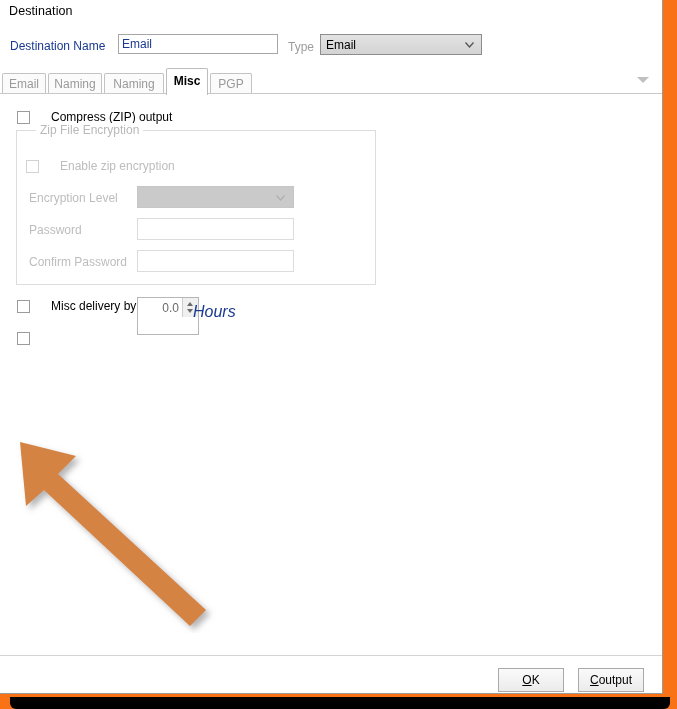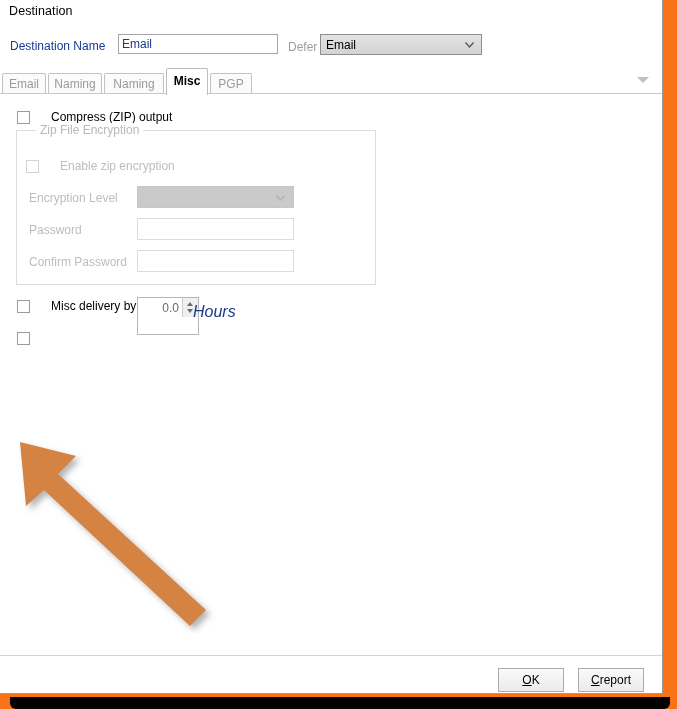--- a/index.html
+++ b/index.html
@@ -300,21 +300,21 @@
   <div class="shadow-right"></div>
   <div class="shadow-bottom"></div>
 
   <div id="dialog">
 
     <div class="dlg-title">Destination</div>
 
     <div class="dest-name-label">Destination Name</div>
     <input class="dest-name-input" type="text" value="Email" style="">
 
-    <div class="type-label">Defer</div>
+    <div class="type-label">Type</div>
     <div class="type-combo">
       <span class="val">Email</span>
       <span class="chev">
         <svg width="9" height="6" viewBox="0 0 9 6">
             <polyline points="0.5,0.5 4.5,5 8.5,0.5" fill="none" stroke="currentColor" stroke-width="1.3"></polyline>
           </svg>
       </span>
     </div>
 
     <div id="tabstrip">
@@ -378,17 +378,17 @@
         </g>
       </svg>
 
     </div>
 
     <div class="btnbar-sep"></div>
     <div class="dlg-btn" id="btn-ok">
       <u>O</u><span>K</span>
     </div>
     <div class="dlg-btn" id="btn-cancel">
-      <u>C</u><span>report</span>
+      <u>C</u><span>output</span>
     </div>
 
   </div>
 </div>
 
 </body></html>

